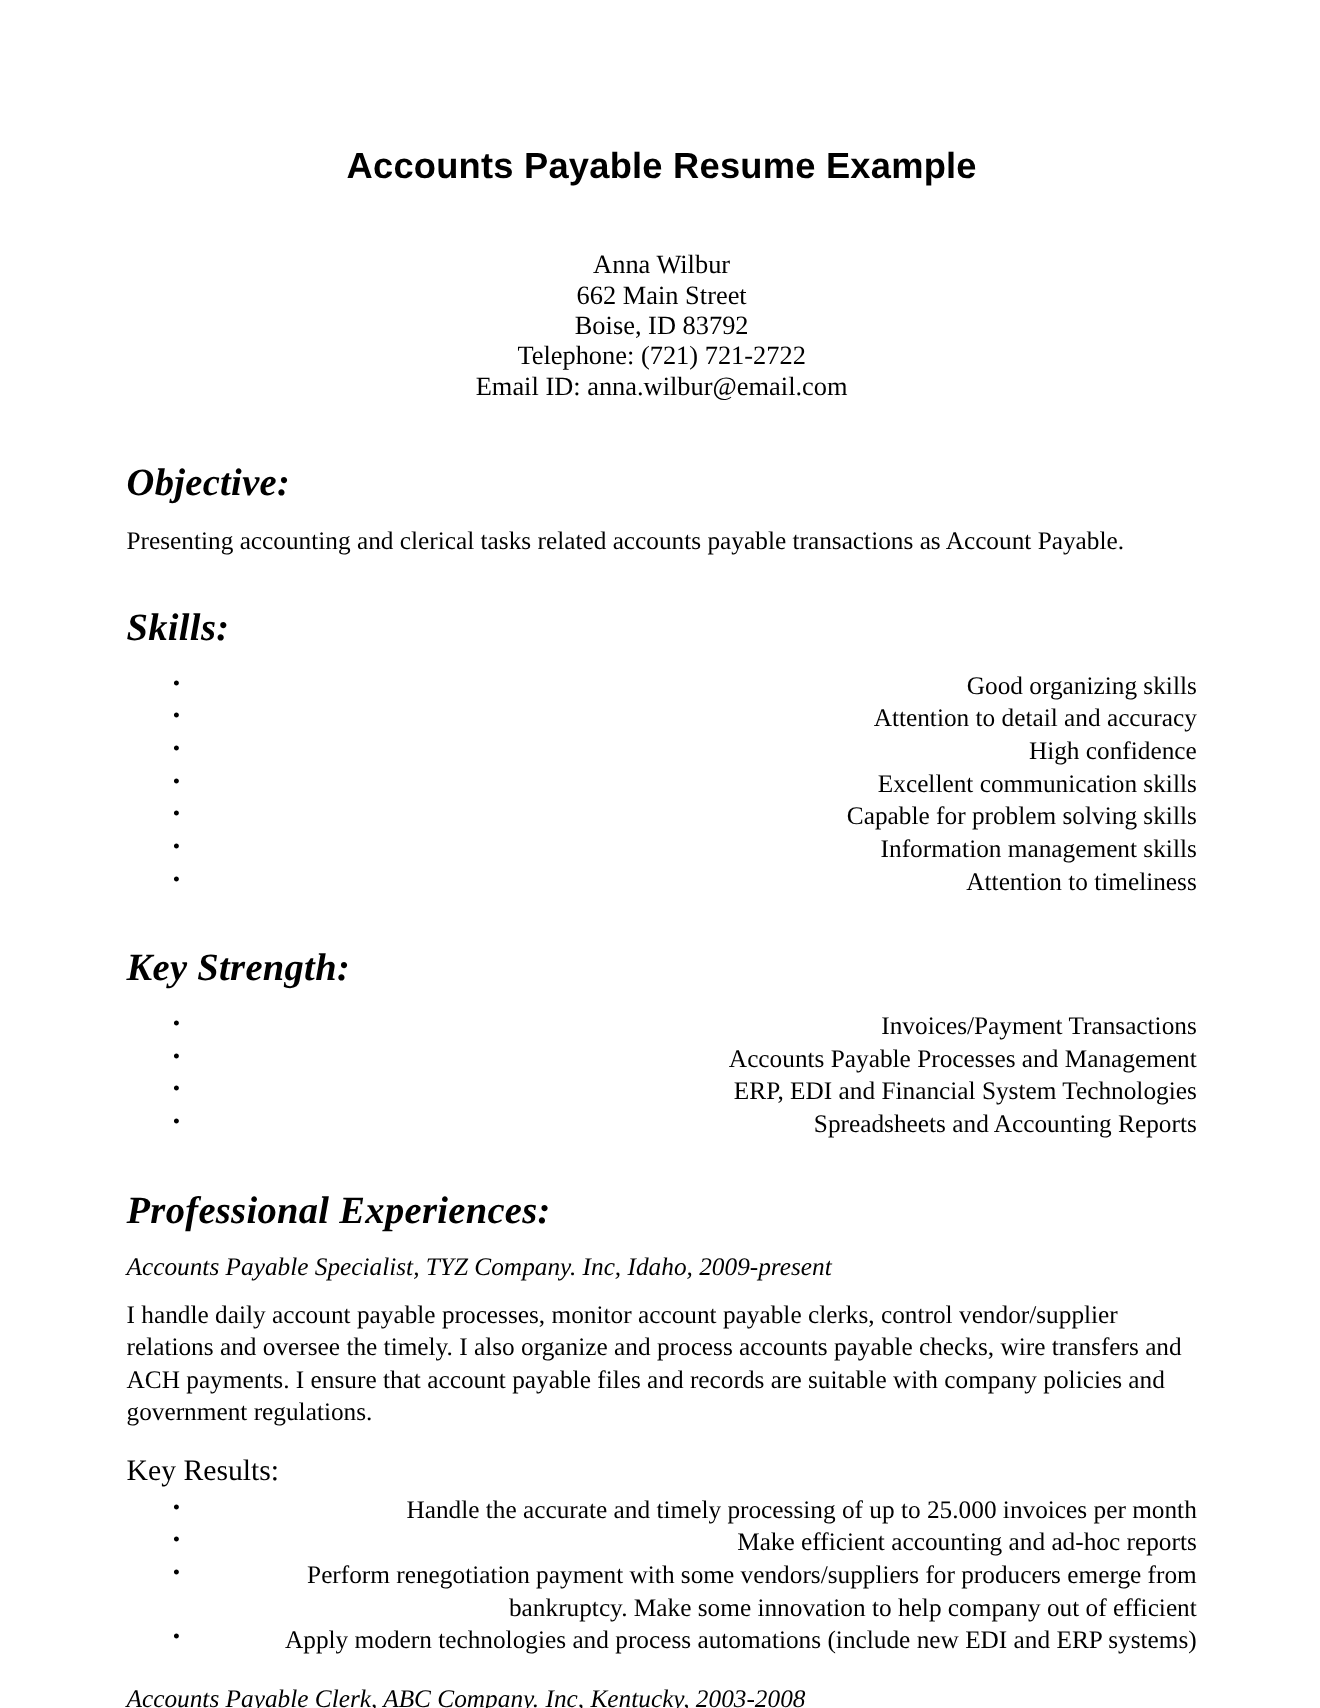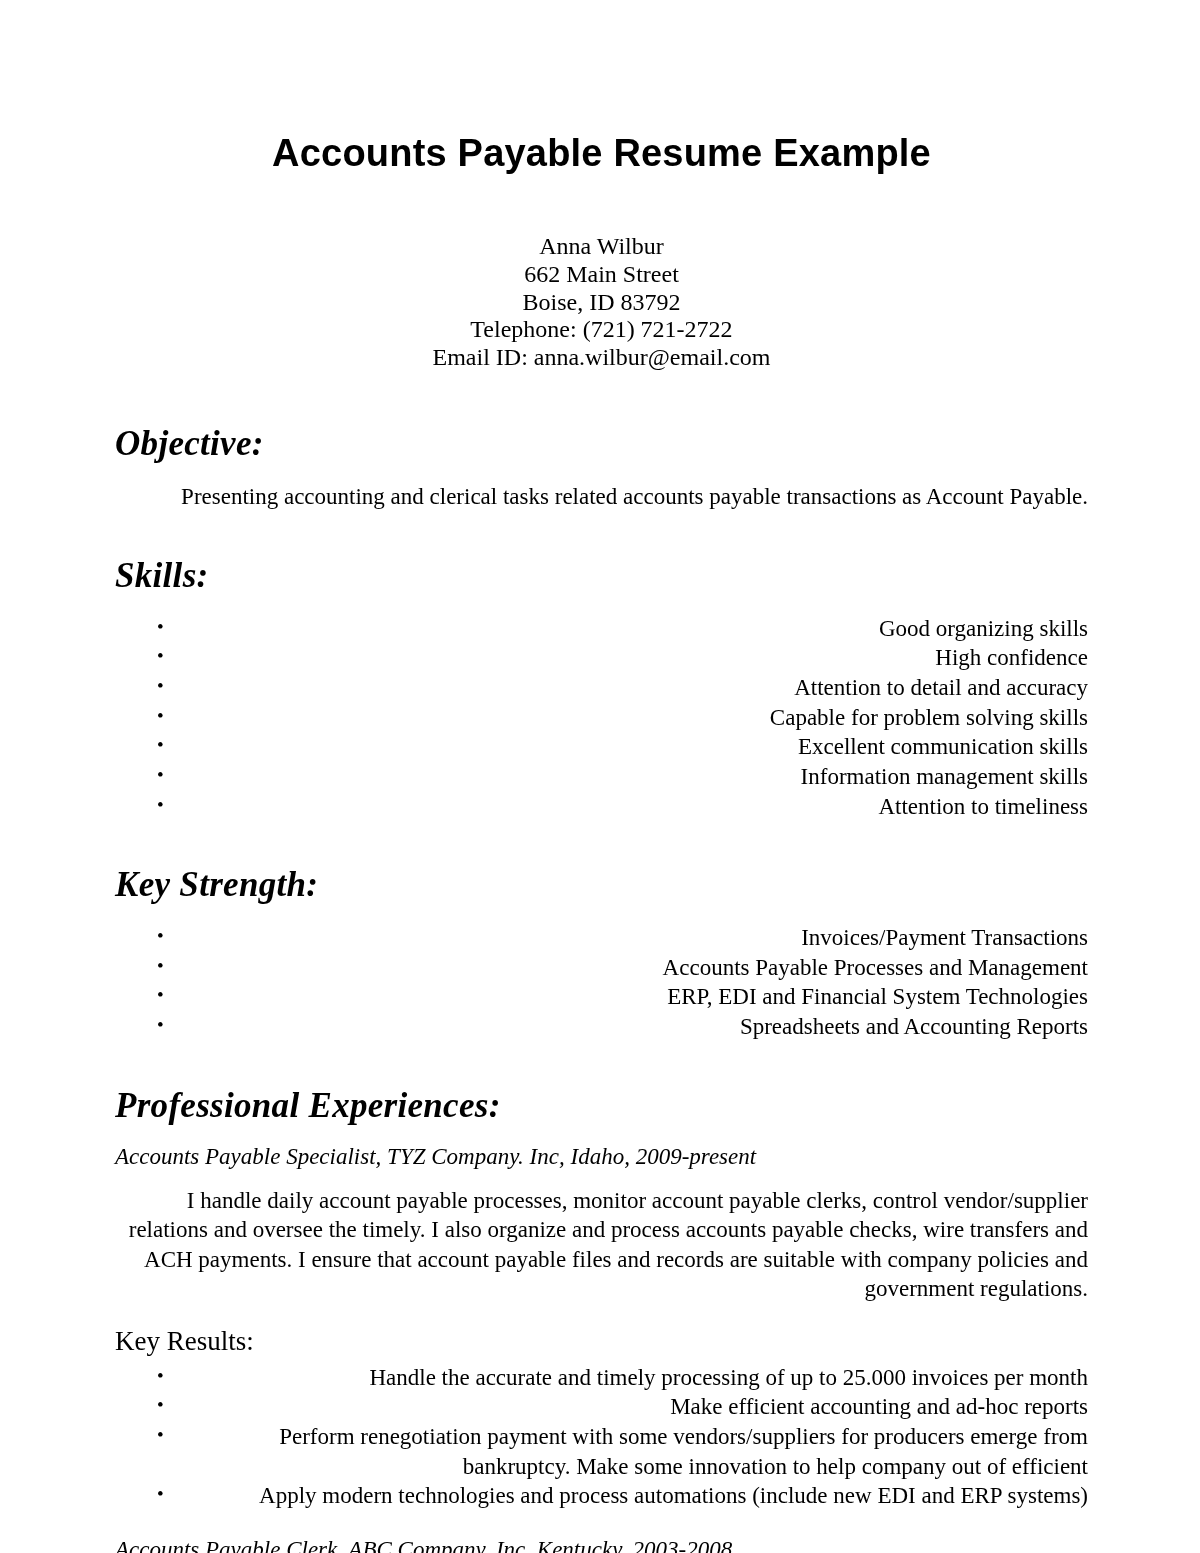--- a/index.html
+++ b/index.html
@@ -15,21 +15,21 @@
     font-family: "Liberation Serif", serif;
   }
   .page {
     width: 1200px;
     min-height: 1553px;
     padding: 132px 112px 40px 115px;
   }
   .doc-title {
     font-family: "Liberation Sans", sans-serif;
     font-weight: bold;
-    font-size: 38px;
+    font-size: 33px;
     text-align: center;
     margin: 0 0 58px 0;
     letter-spacing: 0.2px;
   }
   .contact-block {
     text-align: center;
     font-size: 24px;
     line-height: 1.16;
     margin: 0 0 52px 0;
   }
@@ -39,21 +39,20 @@
     font-weight: bold;
     font-style: italic;
     margin: 12px 0 18px 0;
     letter-spacing: 0.3px;
   }
   .section { margin: 0 0 44px 0; }
   .body-text {
     font-size: 23px;
     line-height: 1.28;
     margin: 0 0 20px 0;
-    text-align: right;
   }
   ul.bullet-list {
     list-style: none;
     margin: 6px 0 0 0;
     padding: 0 0 0 42px;
     font-size: 23px;
   }
   ul.bullet-list li {
     position: relative;
     padding-left: 27px;
@@ -97,24 +96,24 @@
 
   <div class="section">
     <h2 class="section-heading">Objective:</h2>
     <p class="body-text">Presenting accounting and clerical tasks related accounts payable transactions as Account Payable.</p>
   </div>
 
   <div class="section">
     <h2 class="section-heading">Skills:</h2>
     <ul class="bullet-list">
       <li>Good organizing skills</li>
+      <li>Attention to detail and accuracy</li>
       <li>High confidence</li>
-      <li>Attention to detail and accuracy</li>
+      <li>Excellent communication skills</li>
       <li>Capable for problem solving skills</li>
-      <li>Excellent communication skills</li>
       <li>Information management skills</li>
       <li>Attention to timeliness</li>
     </ul>
   </div>
 
   <div class="section">
     <h2 class="section-heading">Key Strength:</h2>
     <ul class="bullet-list">
       <li>Invoices/Payment Transactions</li>
       <li>Accounts Payable Processes and Management</li>

